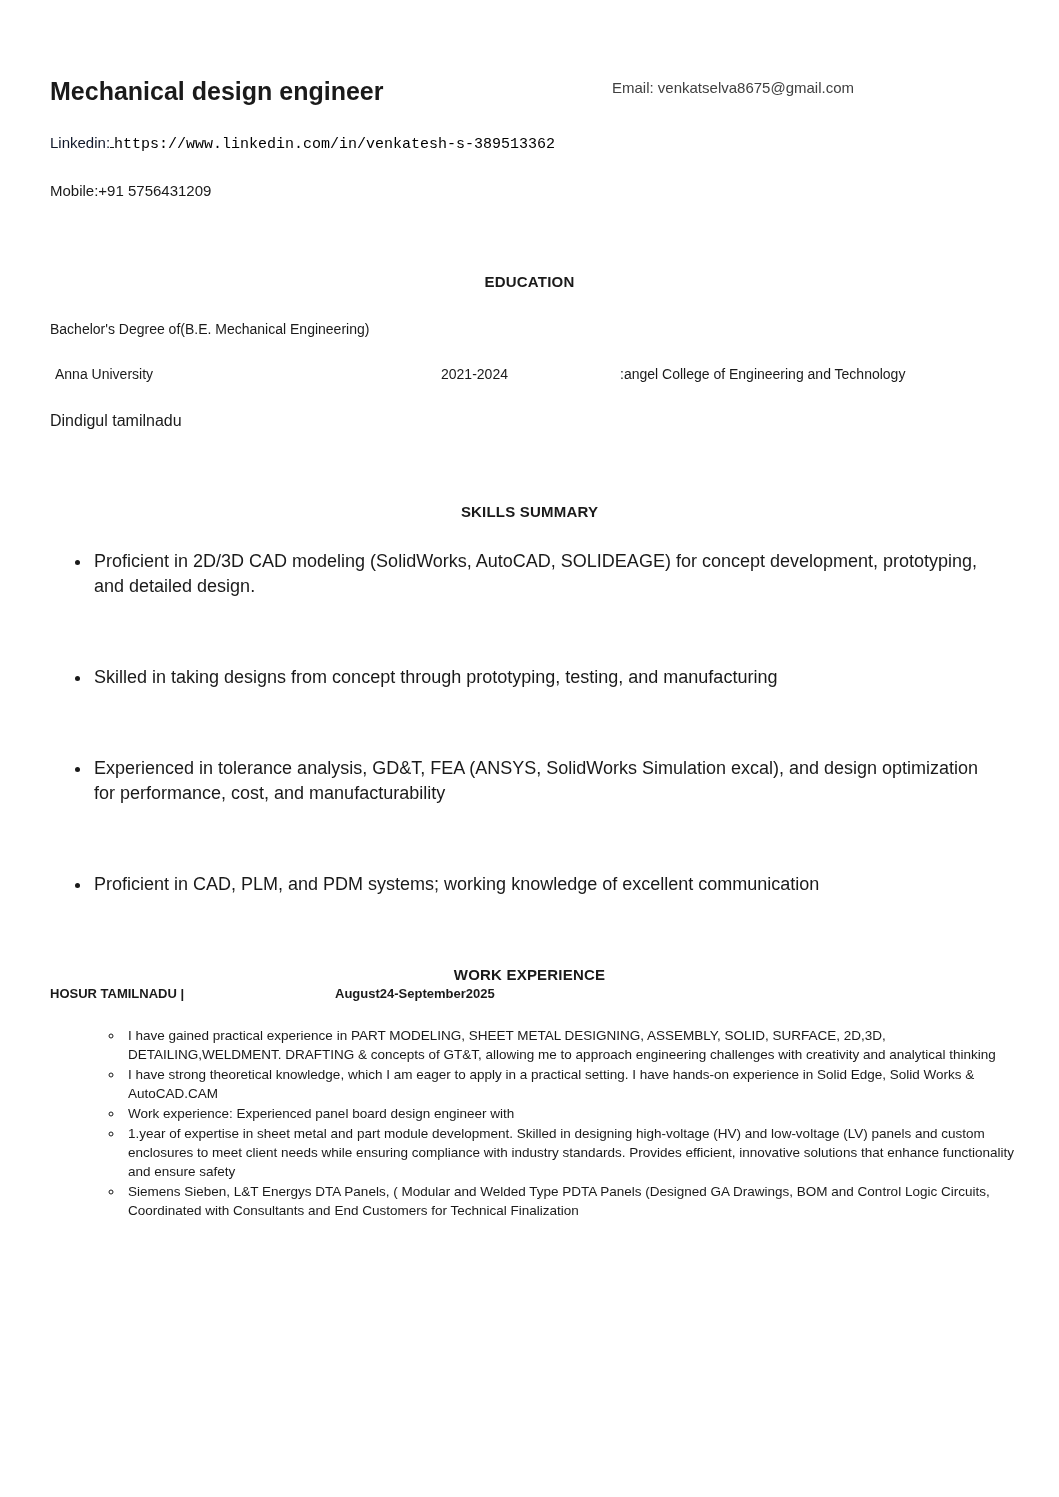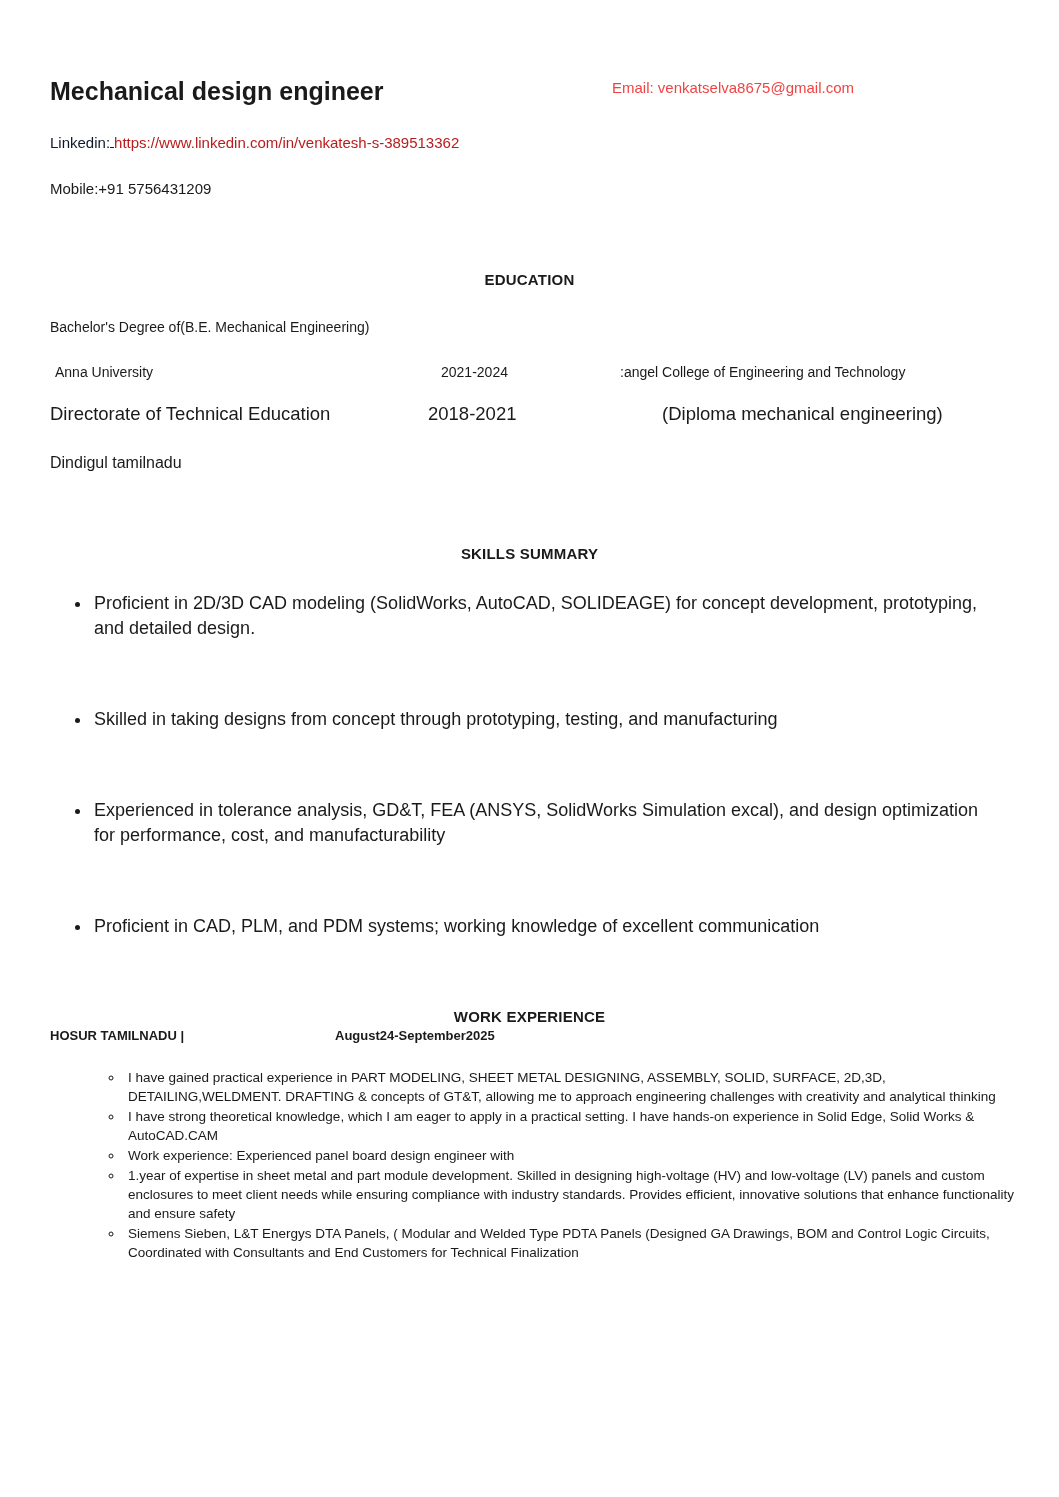--- a/index.html
+++ b/index.html
@@ -34,30 +34,30 @@
     margin: 0;
     display: inline-block;
     line-height: 30px;
   }
   .email-text {
     position: absolute;
     left: 562px;
     bottom: 3px;
     font-size: 15px;
     font-weight: normal;
-    color: #ef4444;
+    color: #404040;
   }
   .linkedin-line {
     margin-top: 27px;
     font-size: 15px;
     line-height: 20px;
   }
   .linkedin-label { color: #0f172a; cursor: pointer; }
   .linkedin-space { border-bottom: 1px solid #1a1a1a; display:inline-block; width:4px; }
-  .linkedin-url { color: #b91c1c; }
+  .linkedin-url { color: #000000; font-family: Liberation Mono, monospace; }
   .mobile-line {
     margin-top: 26px;
     font-size: 15px;
     line-height: 20px;
   }
   .section-heading {
     text-align: center;
     font-size: 15px;
     font-weight: bold;
     line-height: 20px;
@@ -149,25 +149,20 @@
   <div class="section-heading edu-heading">EDUCATION</div>
 
   <div class="degree-line">Bachelor's Degree of(B.E. Mechanical Engineering)</div>
 
   <div class="edu-row-1">
     <span class="inst">Anna University</span>
     <span class="yrs">2021-2024</span>
     <span class="det">:angel College of Engineering and Technology</span>
   </div>
 
-  <div class="edu-row-2">
-    <span class="inst">Directorate of Technical Education</span>
-    <span class="yrs">2018-2021</span>
-    <span class="det">(Diploma mechanical engineering)</span>
-  </div>
 
   <div class="edu-location">Dindigul tamilnadu</div>
 
   <div class="section-heading skills-heading">SKILLS SUMMARY</div>
 
   <ul class="skills-list">
     <li>Proficient in 2D/3D CAD modeling (SolidWorks, AutoCAD, SOLIDEAGE) for concept development, prototyping, and detailed design.</li>
     <li>Skilled in taking designs from concept through prototyping, testing, and manufacturing</li>
     <li>Experienced in tolerance analysis, GD&amp;T, FEA (ANSYS, SolidWorks Simulation excal), and design optimization for performance, cost, and manufacturability</li>
     <li>Proficient in CAD, PLM, and PDM systems; working knowledge of excellent communication</li>

